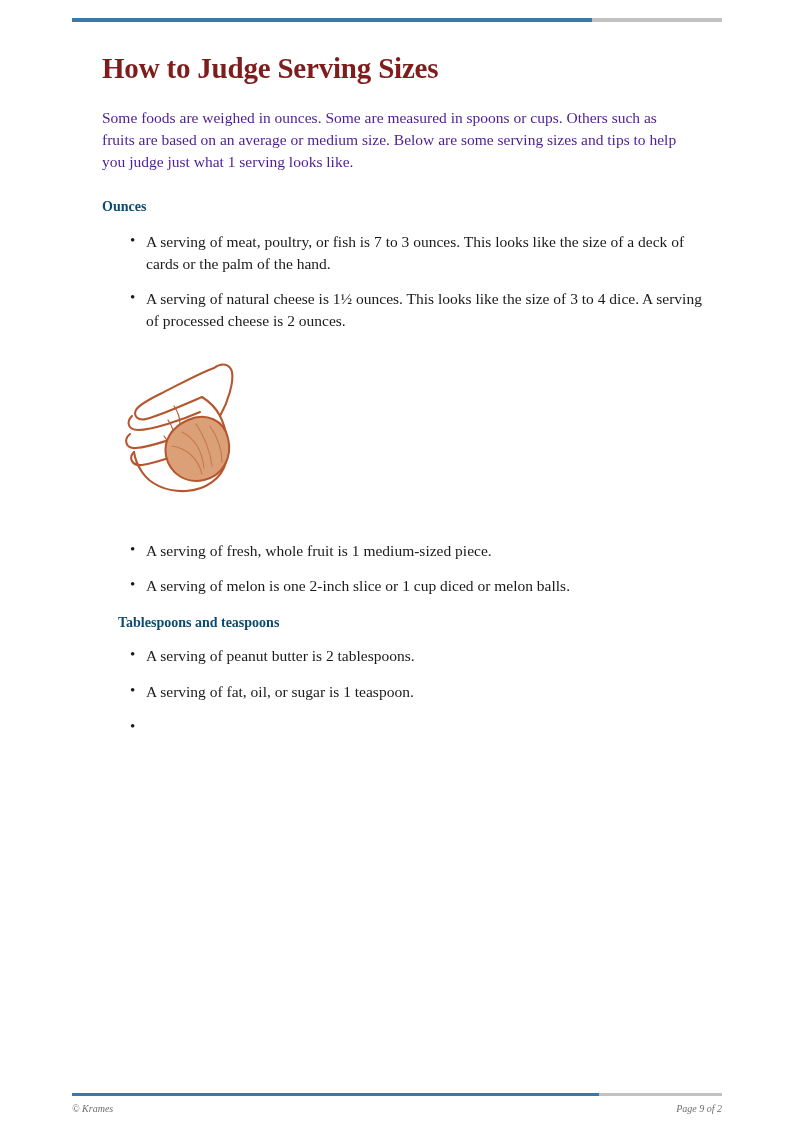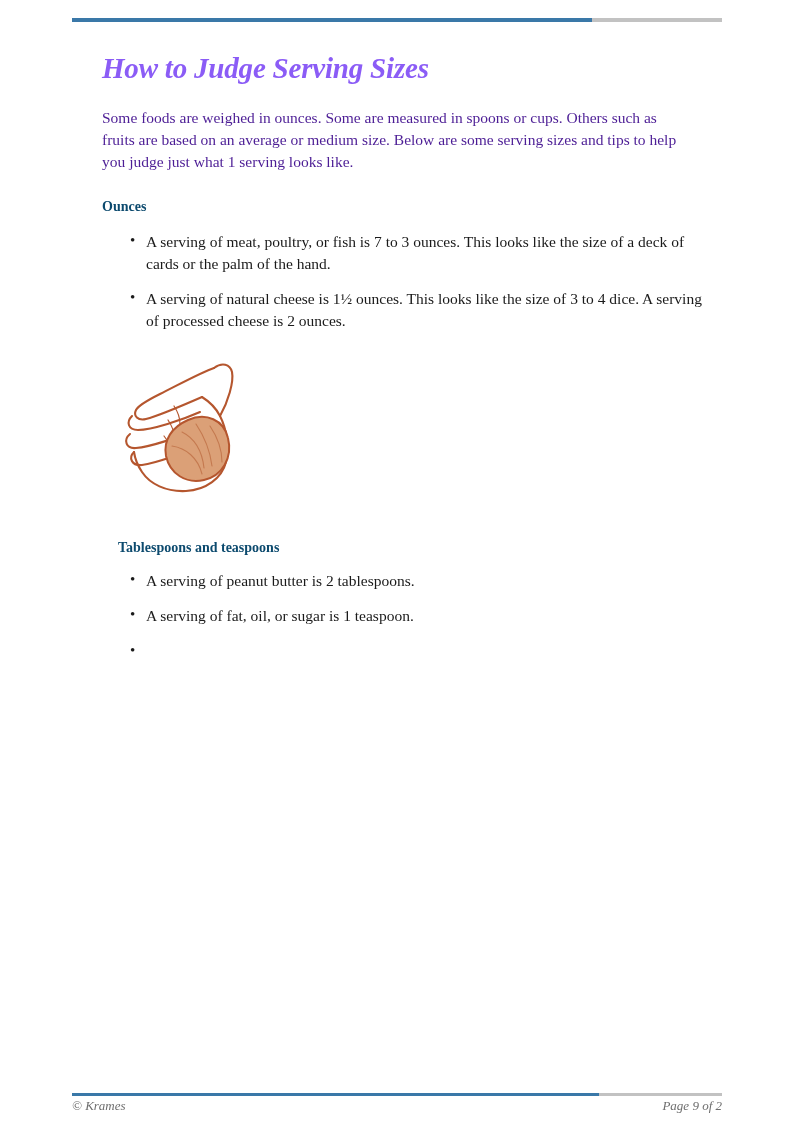--- a/index.html
+++ b/index.html
@@ -49,22 +49,21 @@
     top: 52px;
     width: 620px;
   }
 
   h1.doc-title {
     font-family: "Liberation Serif", serif;
     font-size: 29px;
     font-weight: bold;
     letter-spacing: -0.2px;
     margin: 0 0 22px 0;
-    color: #8b5cf6;
-    font-style: italic;
+    color: #7f1d1d;
   }
 
   p.intro {
     font-size: 15.5px;
     line-height: 1.42;
     margin: 0 0 26px 0;
     color: #4c1d95;
     width: 590px;
   }
 
@@ -135,21 +134,21 @@
     background: #c2c2c2;
   }
   .footer {
     position: absolute;
     left: 72px;
     bottom: 16px;
     width: 650px;
     display: flex;
     justify-content: space-between;
     align-items: center;
-    font-size: 13px;
+    font-size: 10px;
     font-style: italic;
     color: #6e6e6e;
     font-family: "Liberation Serif", serif;
   }
 </style>
 </head>
 <body>
 
 <div class="page">
 
@@ -193,20 +192,24 @@
         <g fill="none" stroke="#c4794f" stroke-width="1.1" stroke-linecap="round">
           <path d="M80,82 C92,88 100,100 102,118"></path>
           <path d="M94,74 C102,86 108,100 110,116"></path>
           <path d="M70,96 C84,98 96,108 100,124"></path>
           <path d="M108,76 C116,88 120,100 120,112"></path>
         </g>
       </svg>
     </div>
 
 
+    <ul class="bullets">
+      <li>A serving of fresh, whole fruit is 1 medium-sized piece.</li>
+      <li>A serving of melon is one 2-inch slice or 1 cup diced or melon balls.</li>
+    </ul>
 
     <h2 class="section-heading tight">Tablespoons and teaspoons</h2>
 
     <ul class="bullets">
       <li>A serving of peanut butter is 2 tablespoons.</li>
       <li>A serving of fat, oil, or sugar is 1 teaspoon.</li>
       <li class="empty"></li>
     </ul>
 
   </div>

